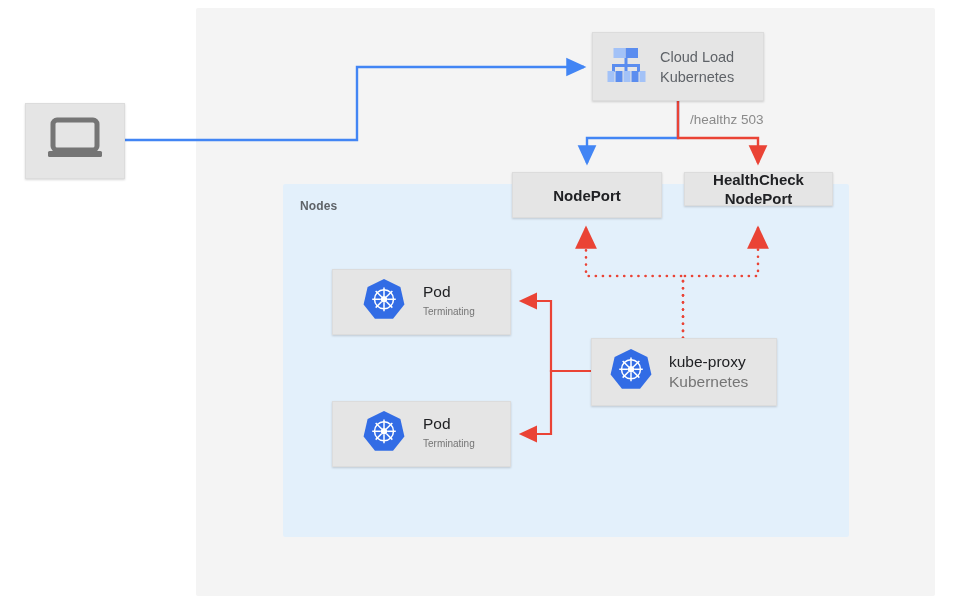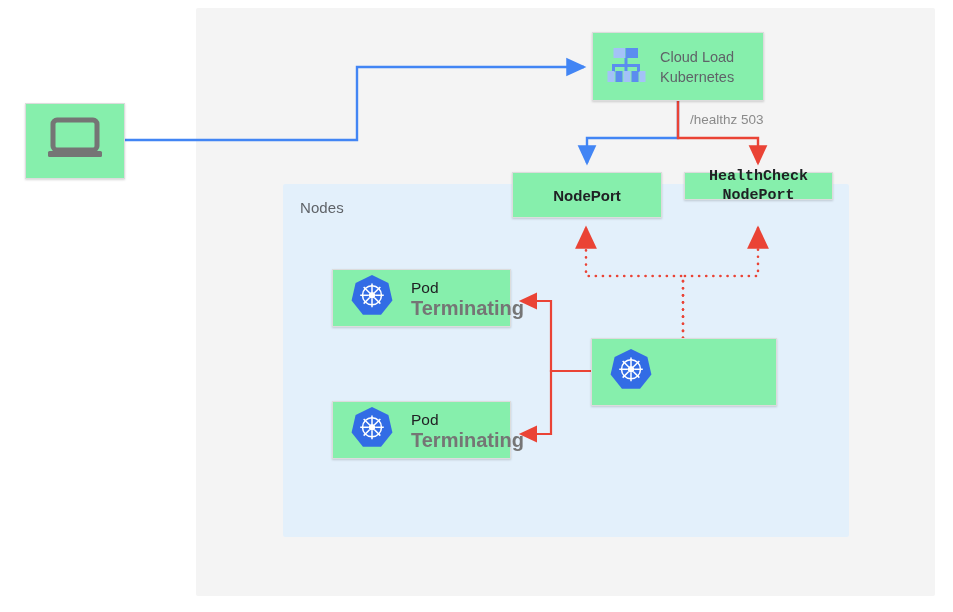--- a/index.html
+++ b/index.html
@@ -18,54 +18,54 @@
     background:#f4f4f4;border-radius:2px;
   }
 
   
   .nodes-panel{
     position:absolute;left:283px;top:184px;width:566px;height:353px;
     background:#e3f0fb;border-radius:2px;
   }
   .nodes-label{
     position:absolute;left:300px;top:199px;
-    font-size:15px;color:#5f6368;letter-spacing:.1px;
+    font-size:12px;color:#5f6368;letter-spacing:.1px;font-weight:bold;
   }
 
   
   .card{
-    position:absolute;background:#86efac;
+    position:absolute;background:#e5e5e5;
     border:1px solid #dcdcdc;
     box-shadow:0 1px 2px rgba(0,0,0,.16);
     box-sizing:border-box;
   }
 
   
   .laptop-card{left:25px;top:103px;width:100px;height:76px;}
   .laptop-icon{position:absolute;left:50%;top:50%;transform:translate(-50%,-50%);}
 
   
   .clb-card{left:592px;top:32px;width:172px;height:69px;
     display:flex;align-items:center;padding-left:10px;gap:11px;}
   .clb-text{font-size:14.5px;color:#5f6368;line-height:20px;white-space:nowrap;}
 
   
   .np-card{left:512px;top:172px;width:150px;height:46px;
     display:flex;align-items:center;justify-content:center;}
-  .hc-card{left:684px;top:172px;width:149px;height:28px;
-    display:flex;align-items:center;justify-content:center;font-family:Liberation Mono, monospace;}
+  .hc-card{left:684px;top:172px;width:149px;height:34px;
+    display:flex;align-items:center;justify-content:center;}
   .np-label{font-size:15px;font-weight:bold;color:#202124;text-align:center;line-height:19px;}
 
   
-  .pod-card{left:332px;width:179px;height:58px;
-    display:flex;align-items:center;padding-left:16px;gap:16px;}
+  .pod-card{left:332px;width:179px;height:66px;
+    display:flex;align-items:center;padding-left:28px;gap:16px;}
   .pod1{top:269px;}
   .pod2{top:401px;}
   .pod-text-title{font-size:15.5px;color:#202124;line-height:20px;}
-  .pod-text-sub{font-size:20px;color:#757575;line-height:20px;font-weight:bold;}
+  .pod-text-sub{font-size:10px;color:#757575;line-height:20px;}
 
   
   .kp-card{left:591px;top:338px;width:186px;height:68px;
     display:flex;align-items:center;padding-left:16px;gap:15px;}
   .kp-title{font-size:15.5px;color:#202124;line-height:20px;}
   .kp-sub{font-size:15.5px;color:#757575;line-height:20px;}
 
   .txtcol{display:flex;flex-direction:column;}
 
   
@@ -217,15 +217,19 @@
           <line x1="32" y1="35.4" x2="32" y2="47.6"></line>
           <line x1="15.6" y1="31" x2="27.6" y2="31"></line>
           <line x1="36.4" y1="31" x2="48.4" y2="31"></line>
           <line x1="20.4" y1="19.4" x2="28.9" y2="27.9"></line>
           <line x1="35.1" y1="34.1" x2="43.6" y2="42.6"></line>
           <line x1="43.6" y1="19.4" x2="35.1" y2="27.9"></line>
           <line x1="28.9" y1="34.1" x2="20.4" y2="42.6"></line>
         </g>
       </svg>
     </span>
+    <span class="txtcol">
+      <span class="kp-title">kube-proxy</span>
+      <span class="kp-sub">Kubernetes</span>
+    </span>
   </div>
 
 </div>
 
 </body></html>

